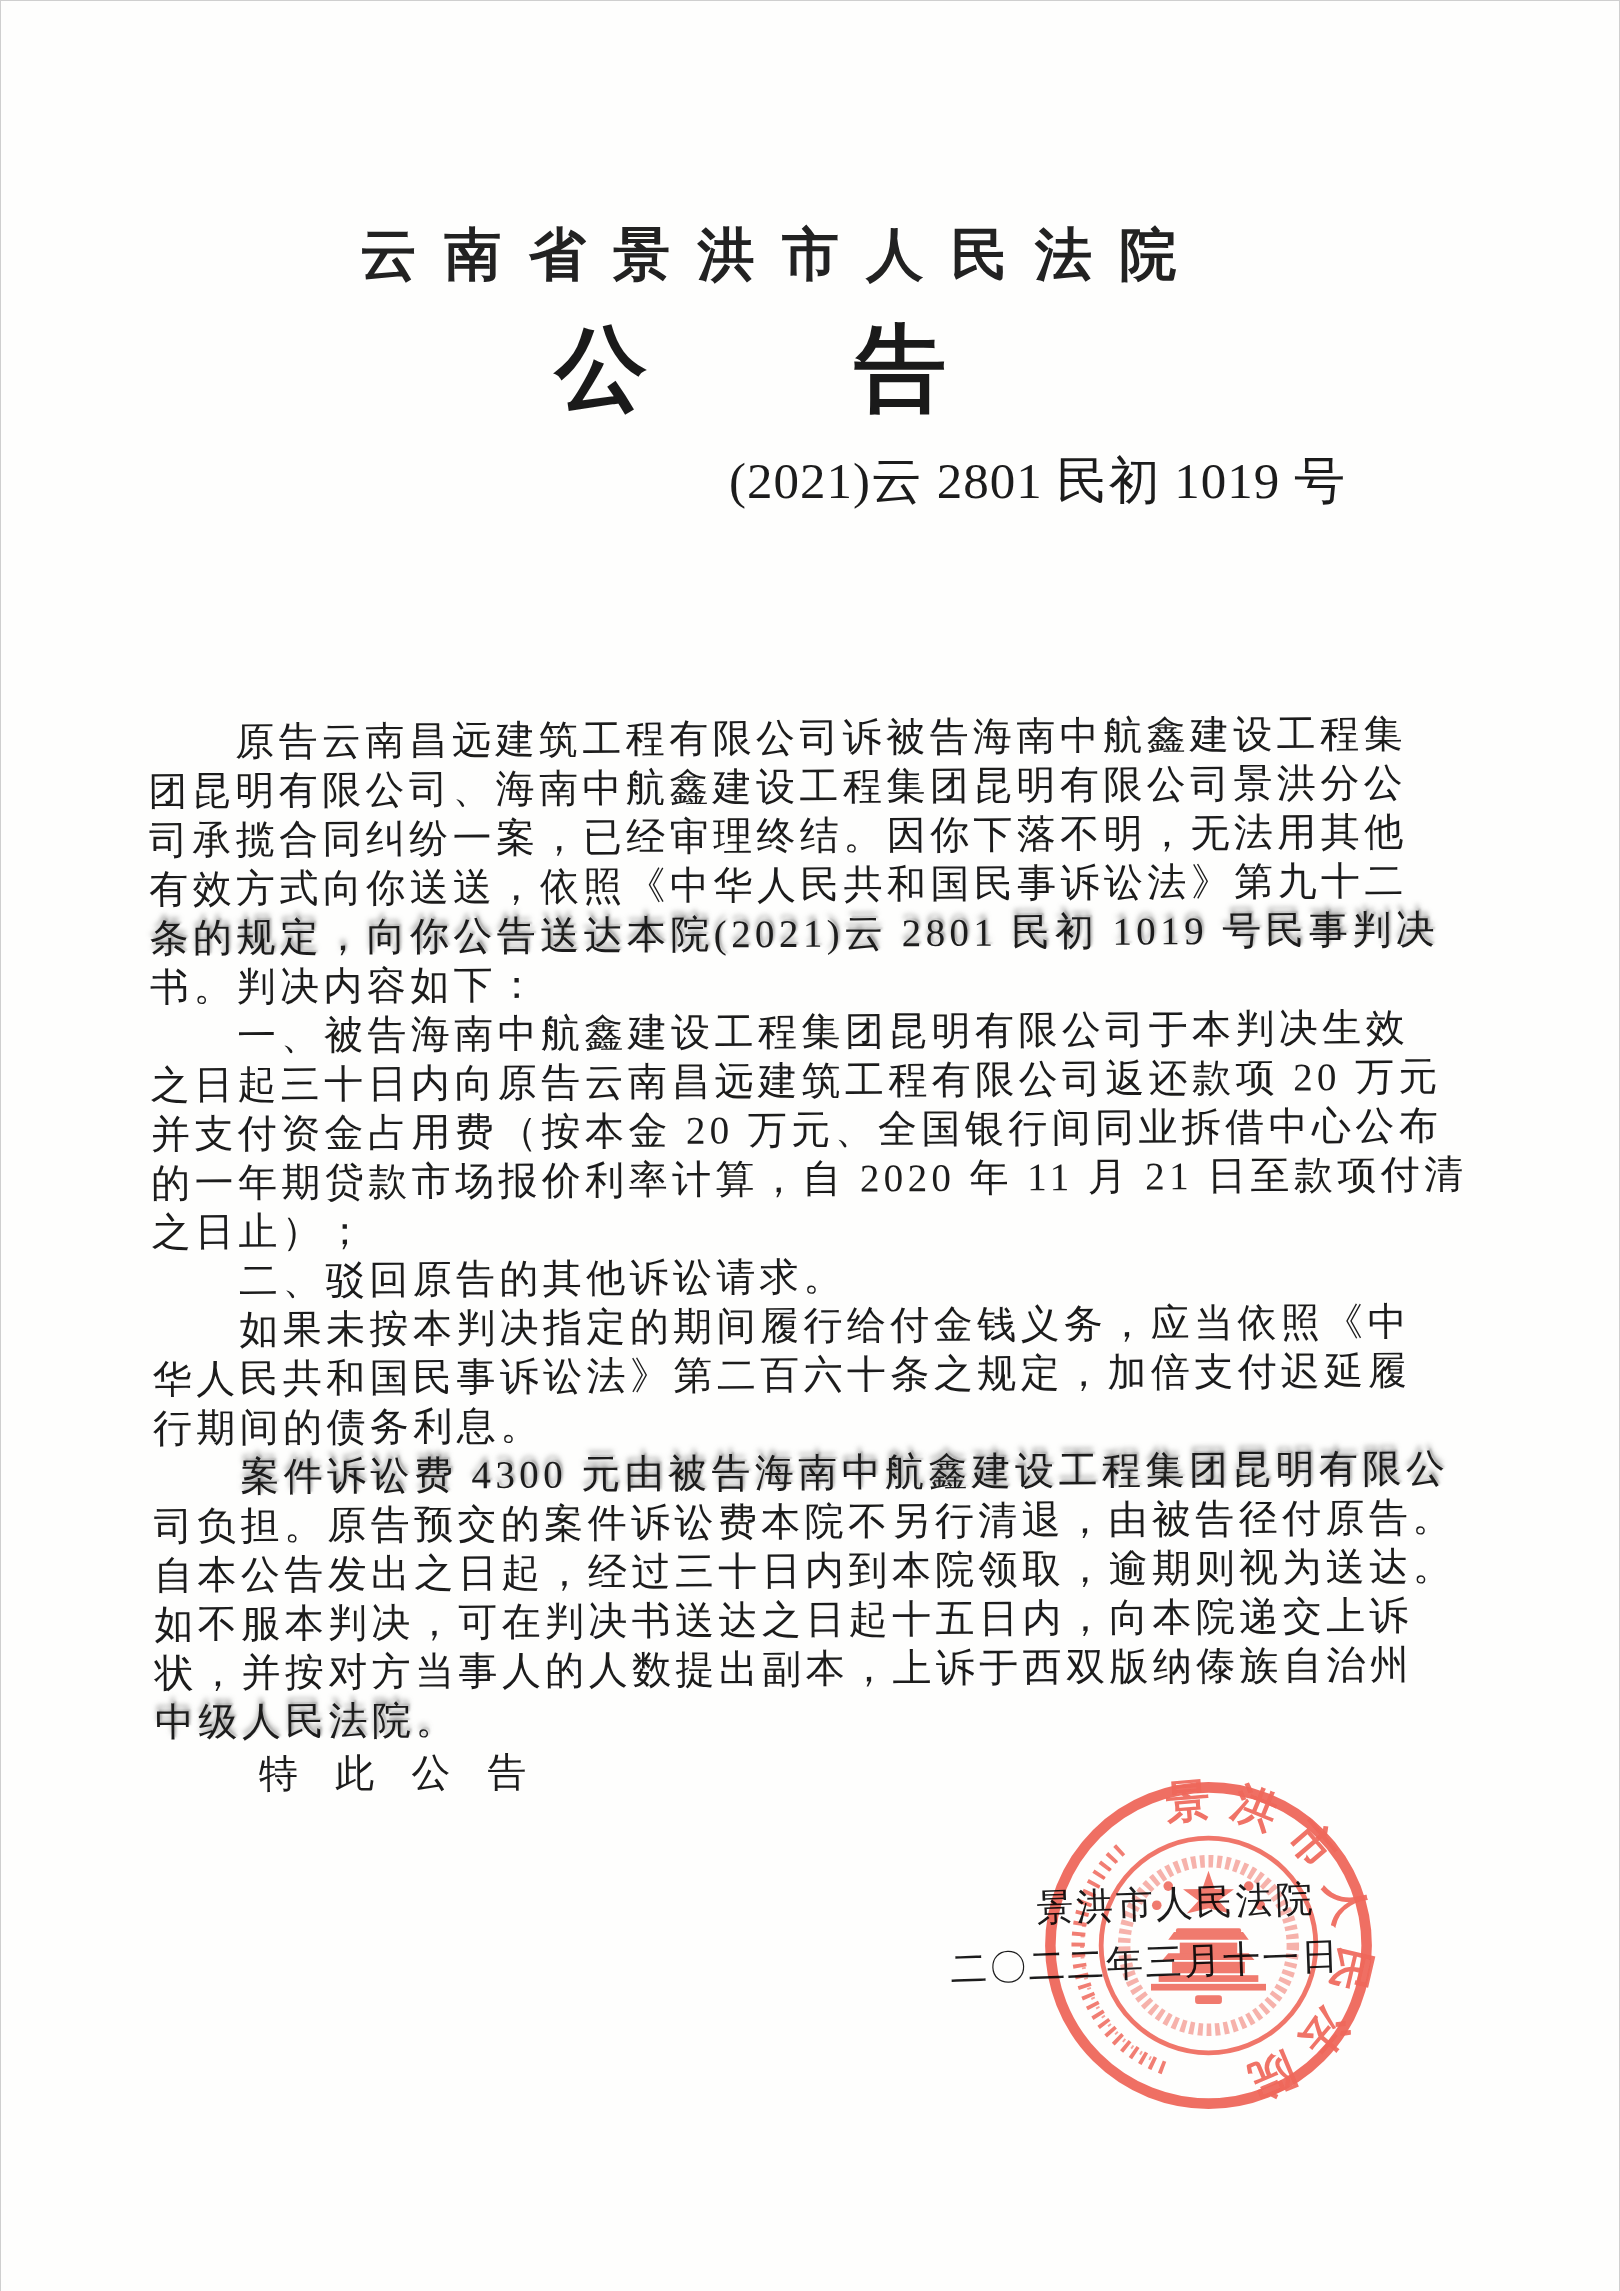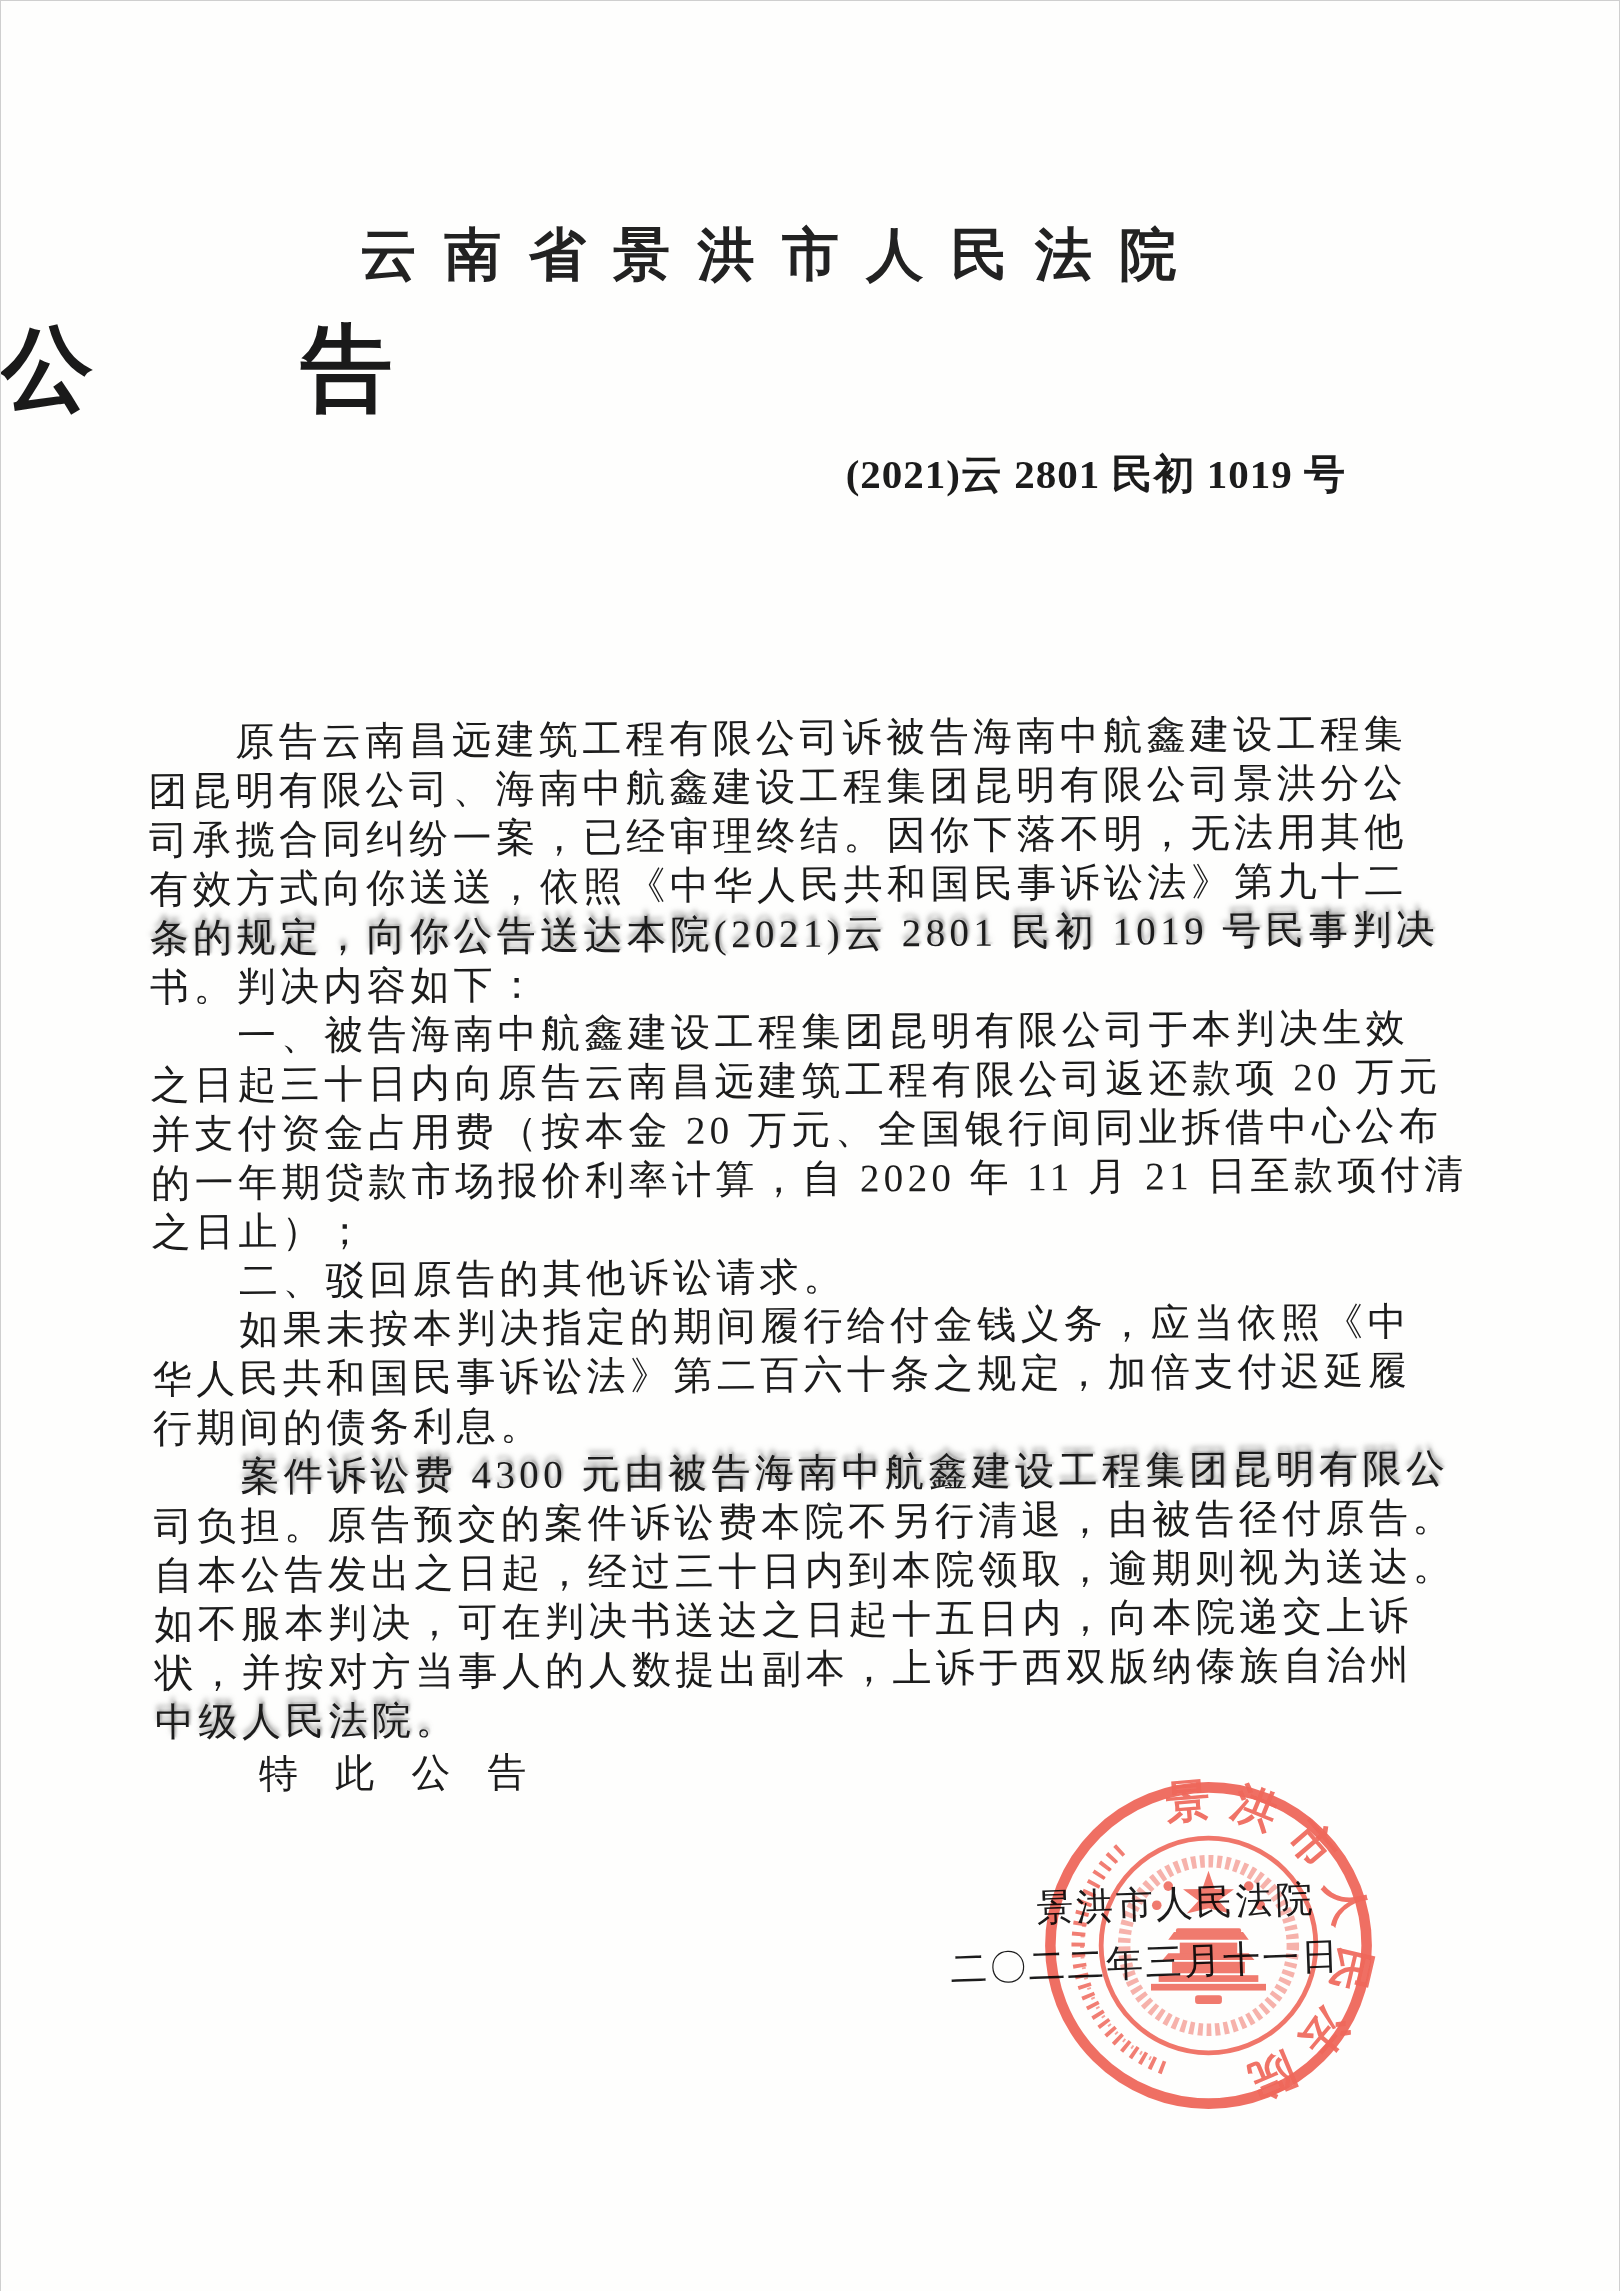--- a/index.html
+++ b/index.html
@@ -15,28 +15,29 @@
   }
   .court-title {
     position:absolute; top:216px; left:0; width:1507px;
     text-align:center;
     font-size:57px; font-weight:bold;
     letter-spacing:27.4px; padding-left:27.4px;
     color:#222;
   }
   .announcement-title {
     position:absolute; top:306px; left:0; width:1507px;
+    text-align:center;
     font-size:92px; font-weight:bold;
     letter-spacing:7.8px;
     color:#1a1a1a;
   }
   .case-number {
     position:absolute; top:446px; left:0; width:1345px;
     text-align:right;
-    font-size:41px; letter-spacing:1px;font-weight:bold;
+    font-size:51px; letter-spacing:1px;
   }
   .addressee {
     position:absolute; top:611px; left:143px;
     font-size:41px; letter-spacing:2px;
   }
   .body-text {
     position:absolute; top:712px; left:147px; width:1266px;
     transform:rotate(-0.4deg);
     transform-origin:50% 0;
   }

